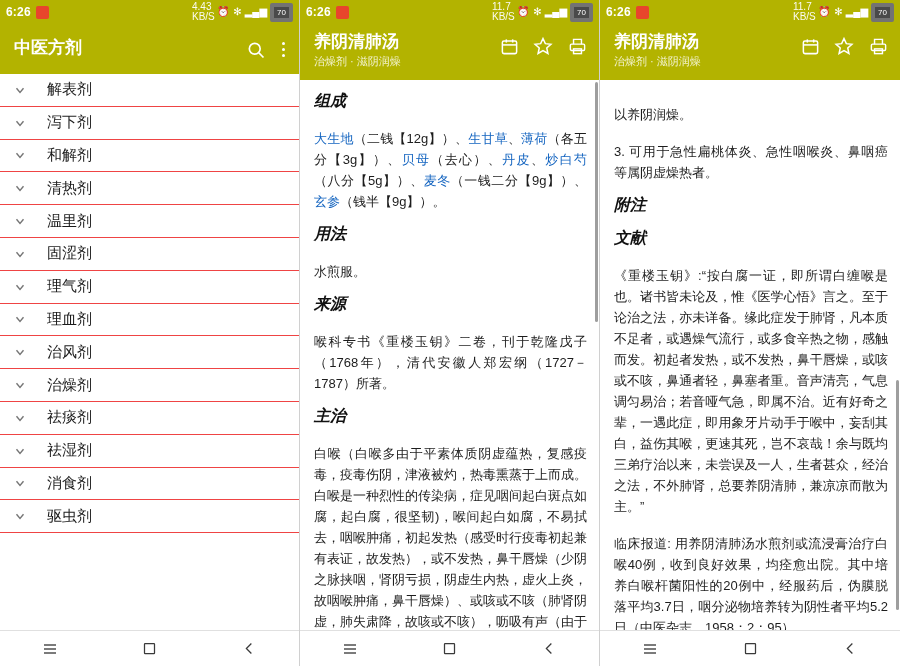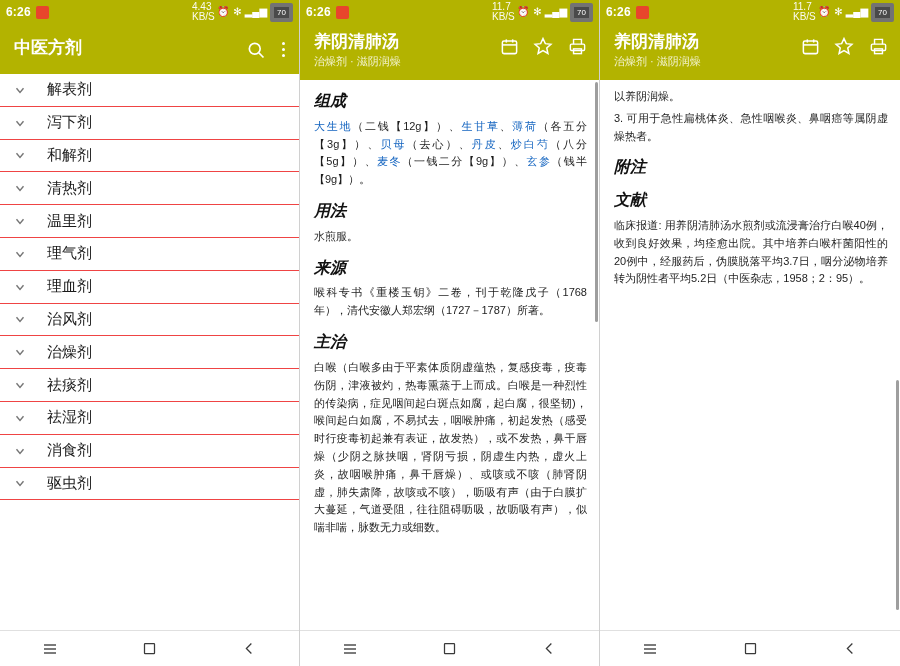--- a/index.html
+++ b/index.html
@@ -156,24 +156,24 @@
   .h2 {
     font-size: 16px;
     font-weight: bold;
     color: #111111;
     margin: 12px 0 6px 0;
     line-height: 1.3;
     font-style: italic;
   }
   .h2:first-child { margin-top: 3px; }
   .p {
-    font-size: 11px;
+    font-size: 13px;
     line-height: 1.62;
     color: #1d1d1d;
-    margin: 0 0 4px 0;
+    margin: 16px 0 4px 0;
     text-align: justify;
   }
   .lnk { color: #1565c0; cursor: pointer; }
   .q { color: #1d1d1d; }
 
   
   .scrollbar {
     position: absolute;
     right: 1px;
     width: 3px;
@@ -277,20 +277,28 @@
             </svg>
         </span>
         <span class="list-label">温里剂</span>
       </div>
       <div class="list-item">
         <span class="chev">
           <svg width="14" height="14" viewBox="0 0 24 24" fill="none" stroke="#757575" stroke-width="2.4">
               <polyline points="6 9 12 16 18 9"></polyline>
             </svg>
         </span>
+        <span class="list-label">固涩剂</span>
+      </div>
+      <div class="list-item">
+        <span class="chev">
+          <svg width="14" height="14" viewBox="0 0 24 24" fill="none" stroke="#757575" stroke-width="2.4">
+              <polyline points="6 9 12 16 18 9"></polyline>
+            </svg>
+        </span>
         <span class="list-label">理气剂</span>
       </div>
       <div class="list-item">
         <span class="chev">
           <svg width="14" height="14" viewBox="0 0 24 24" fill="none" stroke="#757575" stroke-width="2.4">
               <polyline points="6 9 12 16 18 9"></polyline>
             </svg>
         </span>
         <span class="list-label">理血剂</span>
       </div>
@@ -491,20 +499,21 @@
       </div>
     </div>
 
     <div class="content">
       <div class="p">以养阴润燥。</div>
       <div class="p">3. 可用于急性扁桃体炎、急性咽喉炎、鼻咽癌等属阴虚燥热者。</div>
 
       <div class="h2">附注</div>
 
       <div class="h2">文献</div>
+      <div class="p q">《重楼玉钥》:“按白腐一证，即所谓白缠喉是也。诸书皆未论及，惟《医学心悟》言之。至于论治之法，亦未详备。缘此症发于肺肾，凡本质不足者，或遇燥气流行，或多食辛热之物，感触而发。初起者发热，或不发热，鼻干唇燥，或咳或不咳，鼻通者轻，鼻塞者重。音声清亮，气息调匀易治；若音哑气急，即属不治。近有好奇之辈，一遇此症，即用象牙片动手于喉中，妄刮其白，益伤其喉，更速其死，岂不哀哉！余与既均三弟疗治以来，未尝误及一人，生者甚众，经治之法，不外肺肾，总要养阴清肺，兼凉凉而散为主。”</div>
       <div class="p">临床报道: 用养阴清肺汤水煎剂或流浸膏治疗白喉40例，收到良好效果，均痊愈出院。其中培养白喉杆菌阳性的20例中，经服药后，伪膜脱落平均3.7日，咽分泌物培养转为阴性者平均5.2日（中医杂志，1958；2：95）。</div>
 
       <div class="scrollbar" style="top:300px; height:230px;"></div>
     </div>
 
     <div class="navbar">
       <div class="nav-btn">
         <svg width="16" height="16" viewBox="0 0 24 24" stroke="#3a3a3a" stroke-width="2" fill="none">
           <line x1="3" y1="6" x2="21" y2="6"></line>
             <line x1="3" y1="12" x2="21" y2="12"></line>

